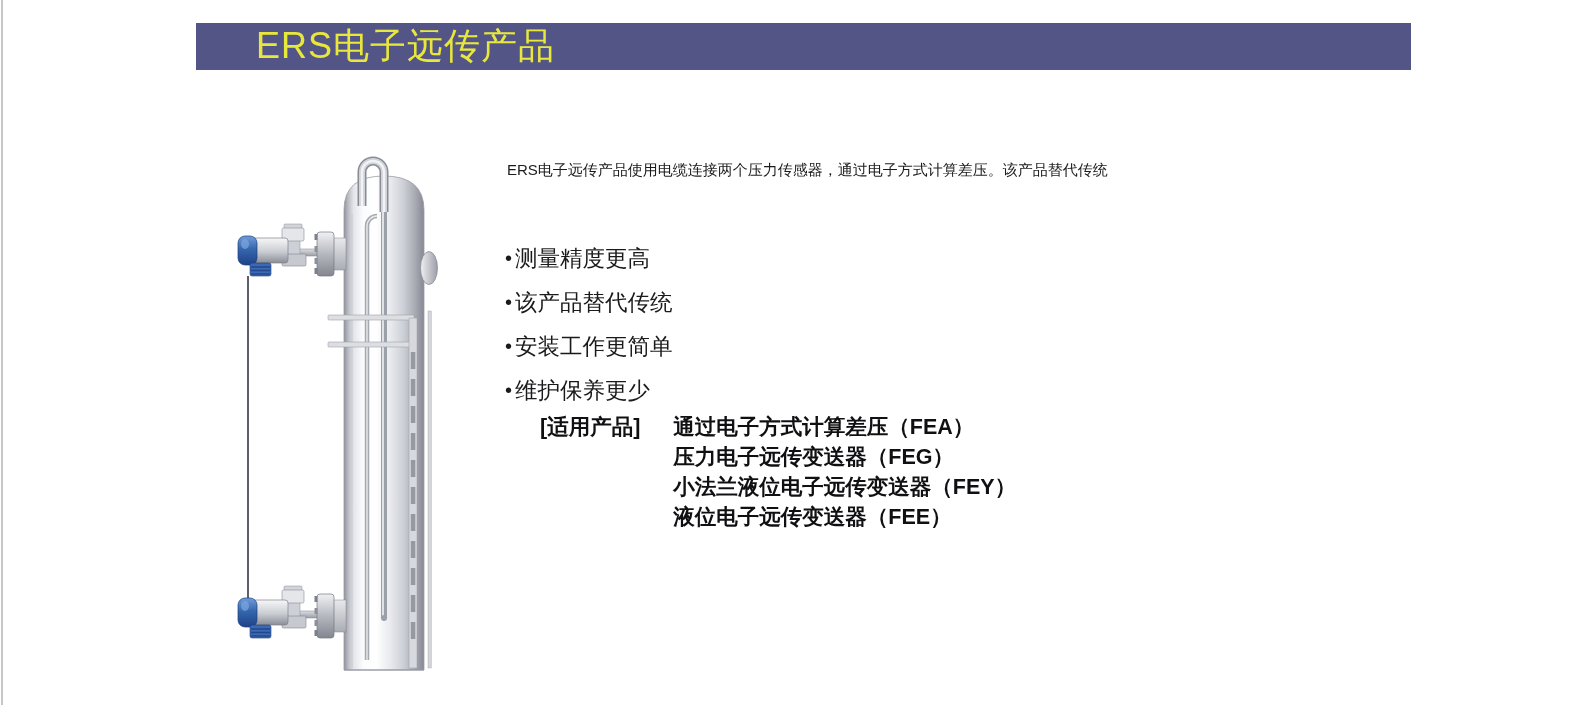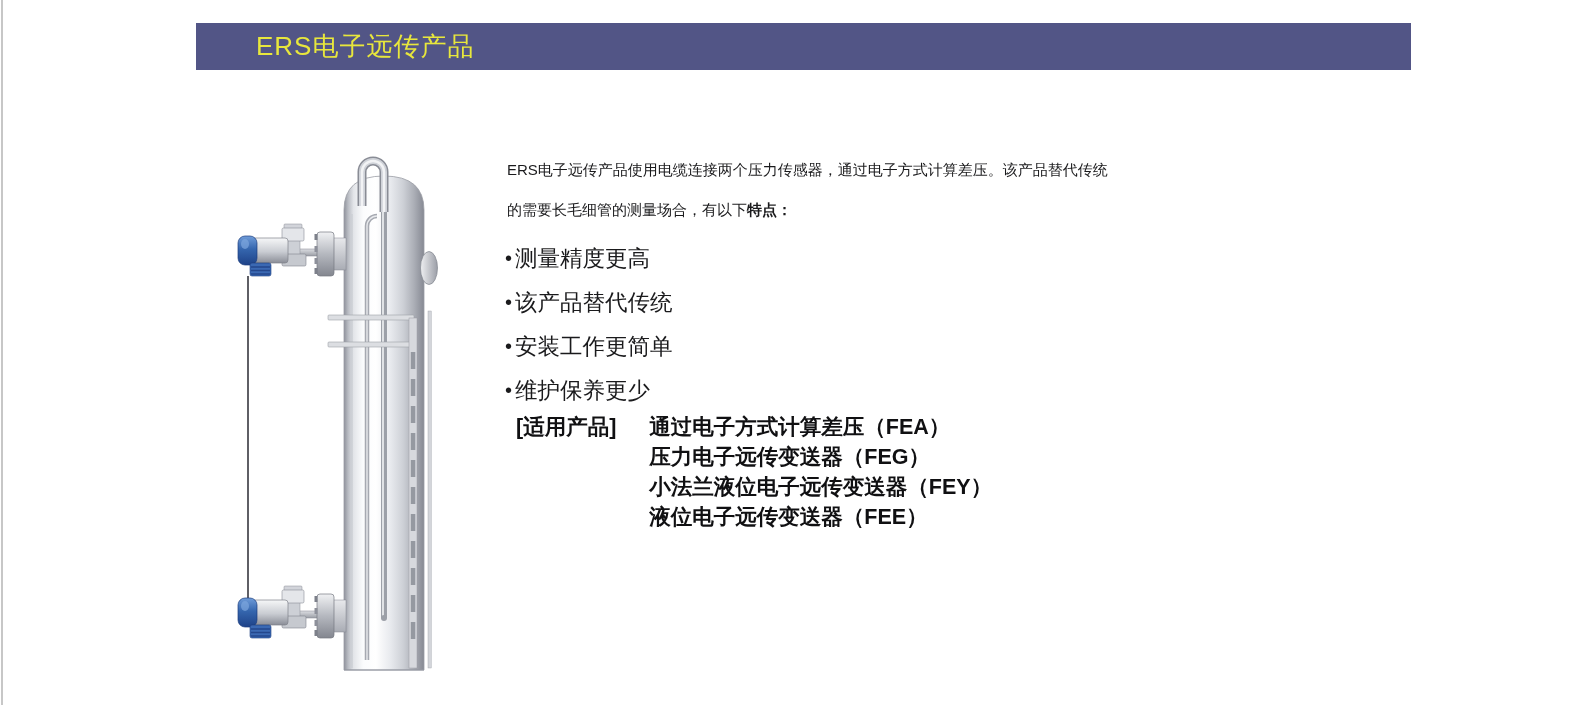--- a/index.html
+++ b/index.html
@@ -20,21 +20,21 @@
   .title-bar {
     position:absolute;
     left:196px; top:23px;
     width:1215px; height:47px;
     background:#525586;
     display:flex;
     align-items:center;
   }
   .title-bar .title {
     padding-left:60px;
-    font-size:26px;
+    font-size:36px;
     letter-spacing:1px;
     color:#e8e73c;
     font-weight:400;
     white-space:nowrap;
   }
   .illustration {
     position:absolute;
     left:228px; top:150px;
     width:220px; height:530px;
   }
@@ -66,21 +66,21 @@
   }
   .products {
     position:absolute;
     left:516px; top:412px;
     display:flex;
     gap:33px;
     font-weight:700;
     font-size:21.5px;
     color:#101012;
   }
-  .products .label { line-height:30px; white-space:nowrap; }
+  .products .label { line-height:30px; white-space:nowrap;margin-left:24px; }
   .product-item { line-height:30px; white-space:nowrap; }
 </style>
 </head>
 <body>
 
 <div class="page">
 
   <div class="edge-line"></div>
 
   <div class="title-bar">
@@ -194,21 +194,20 @@
       <rect x="410.8" y="622" width="4.5" height="17" fill="#9599a1"></rect>
       <rect x="428" y="311" width="3.2" height="357" fill="#d3d5da" stroke="#9b9ea6" stroke-width="0.4"></rect>
     </g>
 
     <use href="#xmtr" x="238" y="224"></use>
     <use href="#xmtr" x="238" y="586"></use>
   </svg>
 
   <div class="intro">
     <div><span>ERS电子远传产品使用电缆连接两个压力传感器，通过电子方式计算差压。该产品替代传统</span></div>
-    <div><span>的需要长毛细管的测量场合，有以下</span><b>特点：</b></div>
   </div>
 
   <div class="features">
     <div class="feature-item">
       <span class="bullet">•</span>
       <span>测量精度更高</span>
     </div>
     <div class="feature-item">
       <span class="bullet">•</span>
       <span>该产品替代传统</span>

